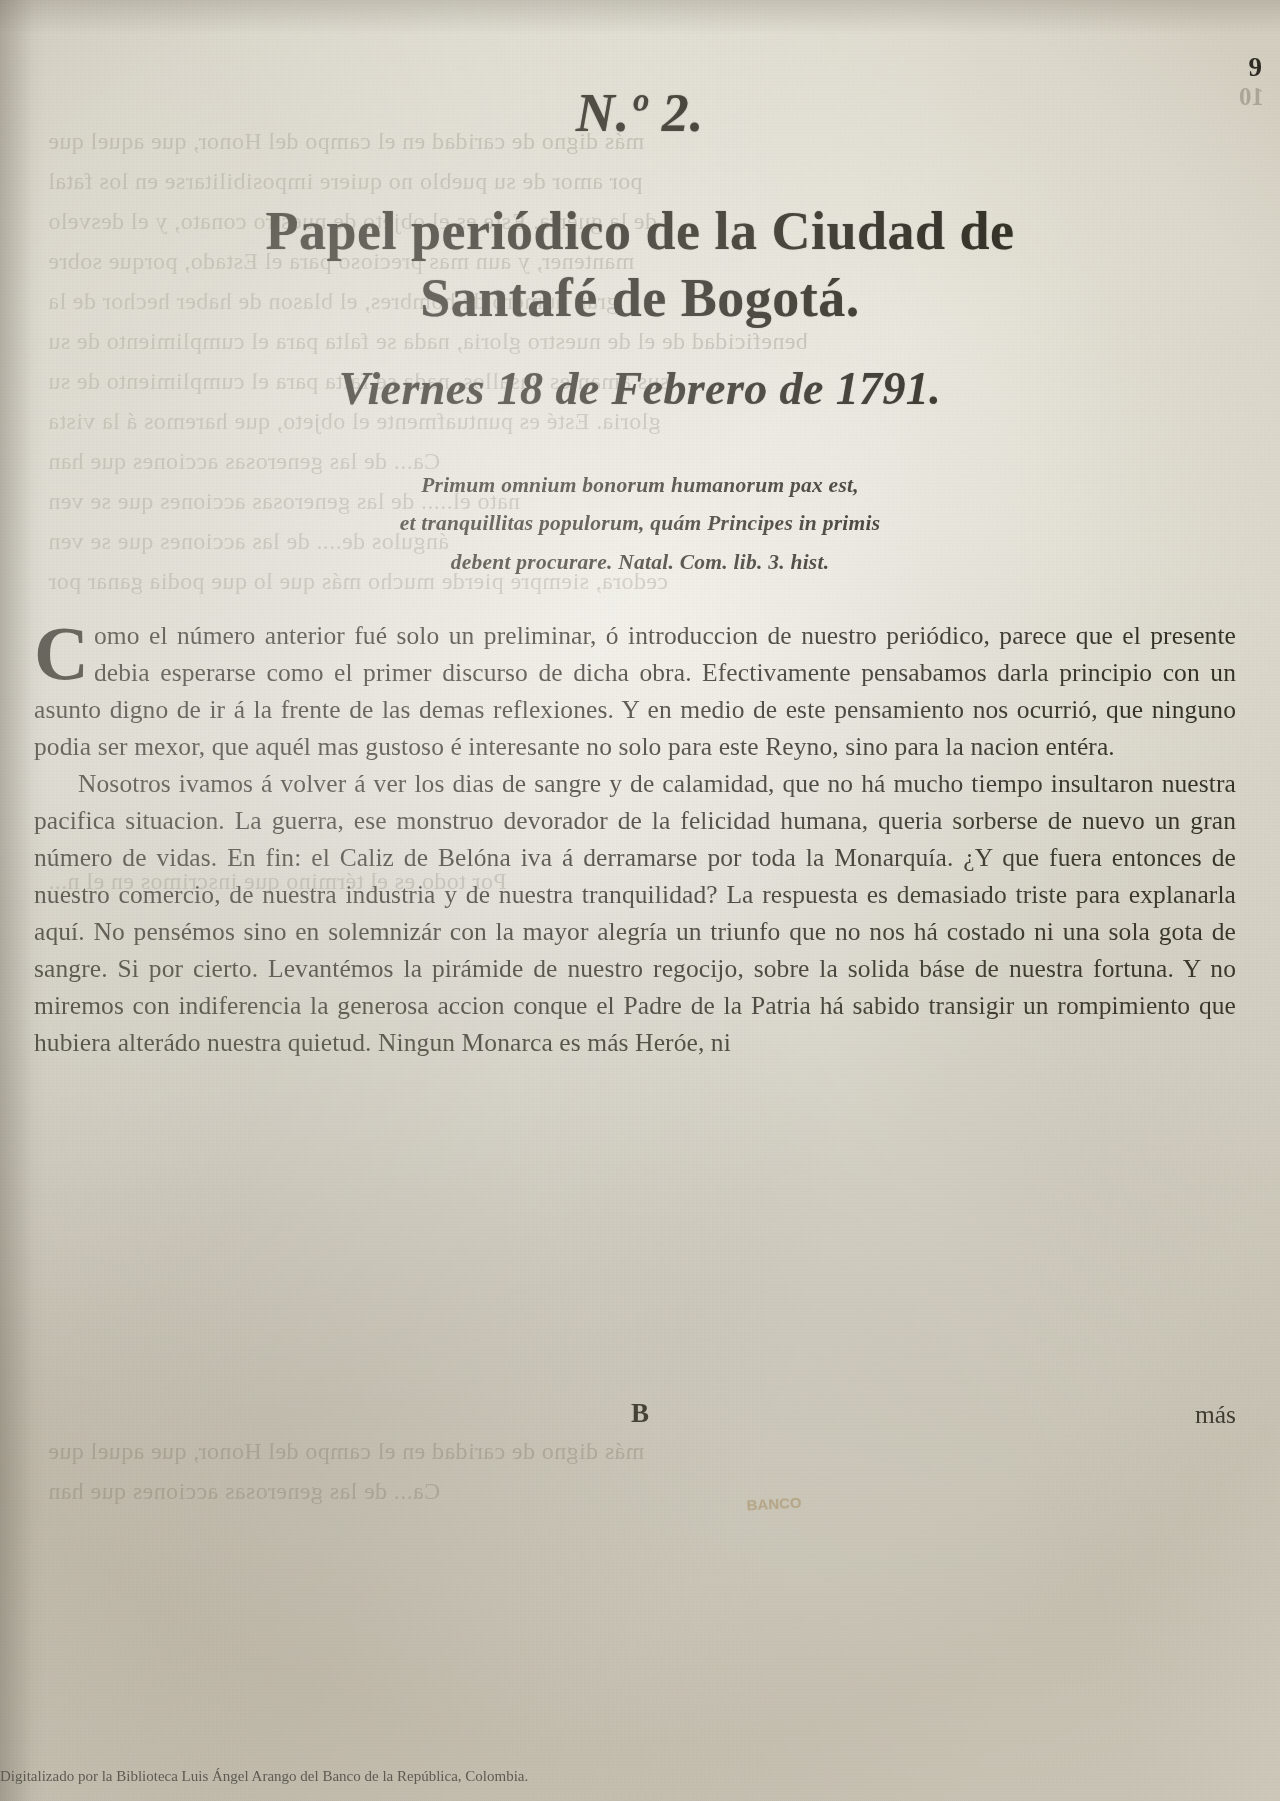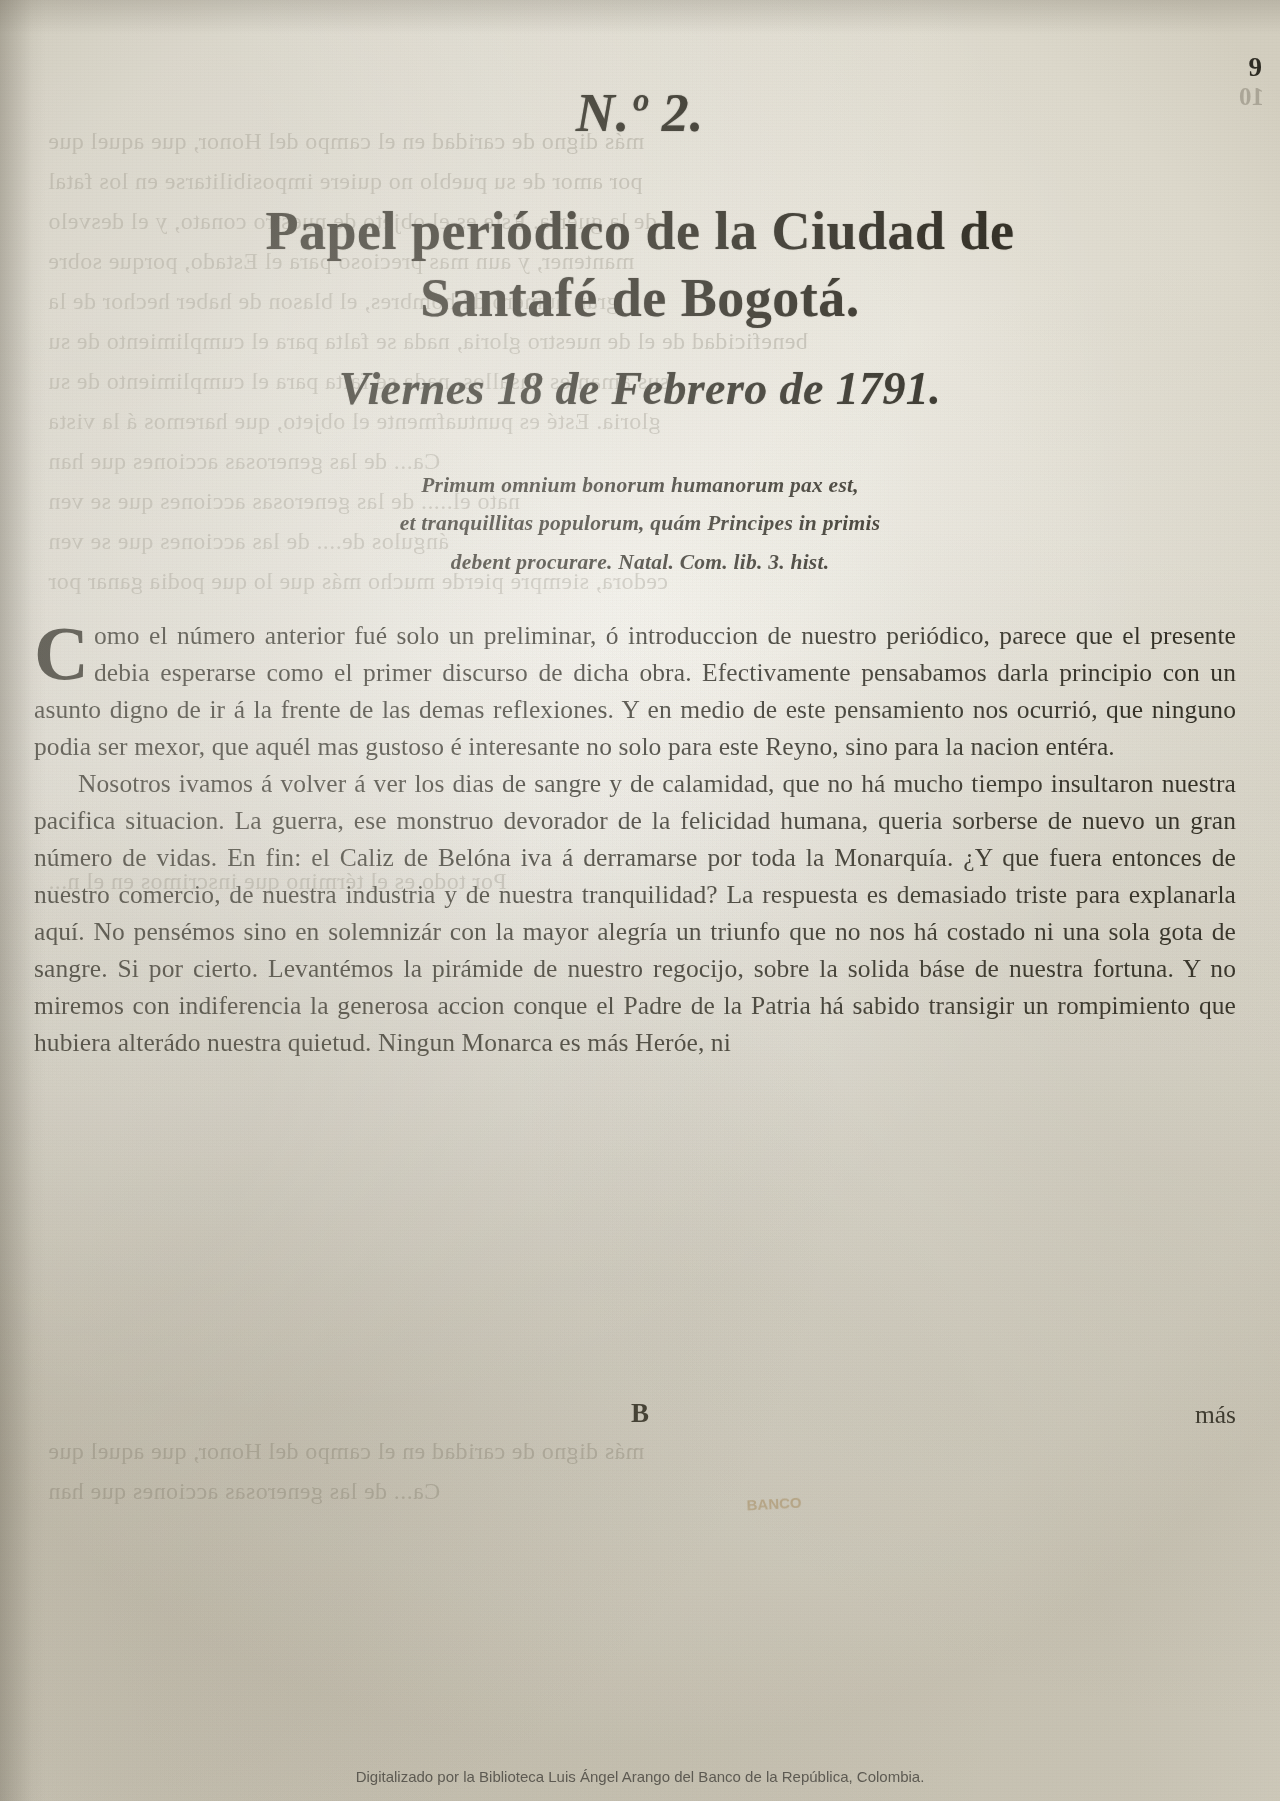--- a/index.html
+++ b/index.html
@@ -164,22 +164,22 @@
     color:#b08a4e;opacity:.55;
     font-family:"Liberation Sans", sans-serif;
     font-size:15px;font-weight:bold;
     text-align:center;line-height:1.35;
     transform:rotate(-3deg);
     filter:blur(.5px);
   }
 
   #credit{
     position:absolute;left:0;right:0;bottom:16px;
-    text-align:center;
-    font-family:Liberation Sans, sans-serif;
+    text-align:left;
+    font-family:Liberation Serif, serif;
     font-size:15px;
     color:#5d5a52;
   }
 </style>
 </head>
 <body>
 
 <div id="scan">
 
   <div id="bleed-layer">

